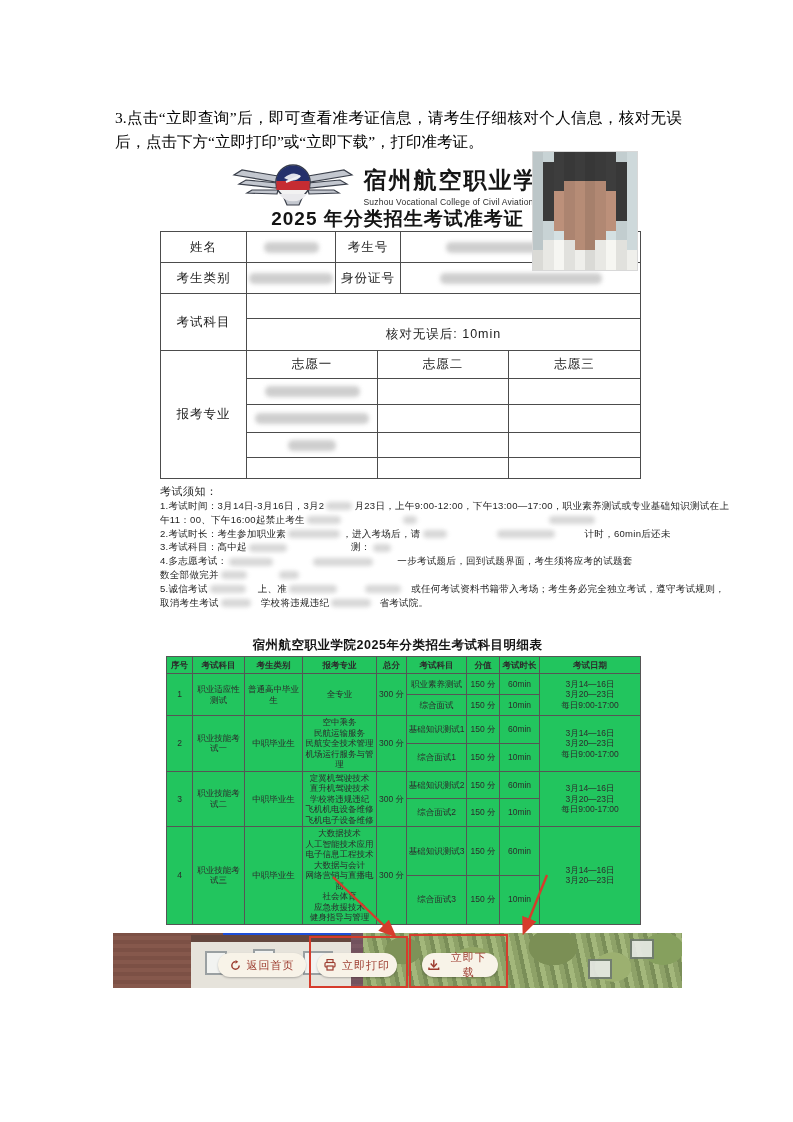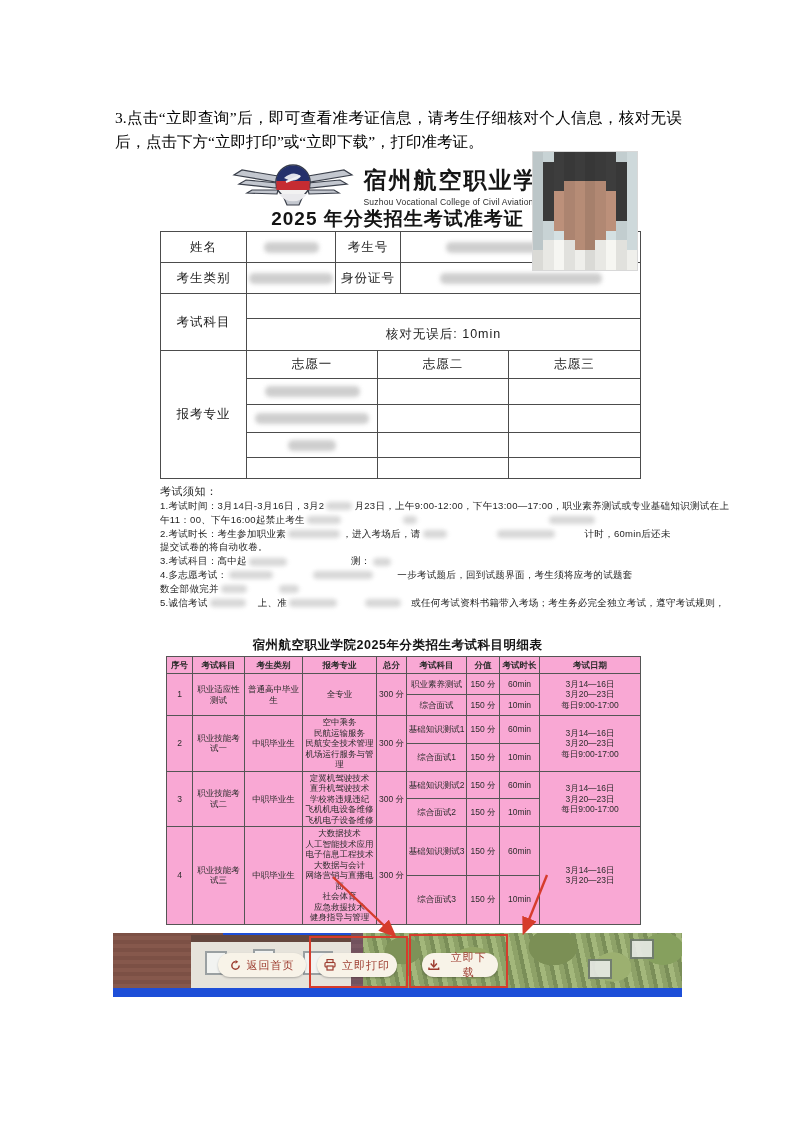--- a/index.html
+++ b/index.html
@@ -39,30 +39,30 @@
   
   .notice{position:absolute;left:47px;top:334px;width:484px;color:#1e1e1e;}
   .notice-title{font-size:11px;font-weight:normal;letter-spacing:.5px;}
   .nline{font-size:9.5px;line-height:13.8px;white-space:nowrap;letter-spacing:.3px;}
   .nline .rd{height:8px;margin:0 2px;opacity:.7;}
 
   
   .subjects-title{position:absolute;left:0;top:487px;width:100%;text-align:center;
       font-size:12.5px;font-weight:bold;letter-spacing:.5px;color:#141414;}
   table.subjects{position:absolute;left:53px;top:506px;border-collapse:collapse;
-      table-layout:fixed;width:474px;background:#f9a8d4;}
+      table-layout:fixed;width:474px;background:#22c55e;}
   table.subjects td,table.subjects th{border:1px solid #555;font-size:8.5px;color:#2c2c2c;
       text-align:center;vertical-align:middle;padding:1px 1px;white-space:pre-line;
       line-height:10.5px;font-weight:normal;}
   table.subjects th{font-weight:600;height:14px;}
   .majors-cell{line-height:9.8px;}
   .date-cell{line-height:11px;}
 
   
-  .banner{position:absolute;left:0;top:783px;width:569px;height:64px;overflow:hidden;
+  .banner{position:absolute;left:0;top:783px;width:569px;height:55px;overflow:hidden;
       background:#1d4ed8;}
   .bn-brick{position:absolute;left:0;top:0;width:110px;height:55px;
       background:repeating-linear-gradient(0deg,#86584c 0 4px,#7c5045 4px 8px);}
   .bn-house{position:absolute;left:78px;top:2px;width:160px;height:53px;background:#e6e3db;}
   .bn-roof{position:absolute;left:0;top:0;width:160px;height:7px;background:#64473e;}
   .bn-win{position:absolute;width:18px;height:20px;background:#f2f3f1;border:2px solid #9aa0a2;}
   .bn-brick2{position:absolute;left:238px;top:0;width:80px;height:55px;
       background:repeating-linear-gradient(0deg,#8a5a4e 0 4px,#815348 4px 8px);opacity:.85;}
   .bn-trees{position:absolute;left:250px;top:0;right:0;height:55px;
       background:
@@ -312,25 +312,25 @@
         <div style="background: rgb(232, 232, 228); filter: brightness(1.06);"></div>
         <div style="background: rgb(232, 232, 228); filter: brightness(0.97);"></div>
         <div style="background: rgb(232, 232, 228); filter: brightness(1.03);"></div>
       </div>
 
     <div class="notice">
       <div class="notice-title">考试须知：</div>
       <div class="nline"><span>1.考试时间：3月14日-3月16日，3月2</span><span class="rd" style="width:26px"></span><span>月23日，上午9:00-12:00，下午13:00—17:00，职业素养测试或专业基础知识测试在上</span></div>
       <div class="nline"><span>午11：00、下午16:00起禁止考生</span><span class="rd" style="width:34px"></span><span class="rd" style="width:14px;margin-left:60px"></span><span class="rd" style="width:46px;margin-left:130px"></span></div>
       <div class="nline"><span>2.考试时长：考生参加职业素</span><span class="rd" style="width:52px"></span><span>，进入考场后，请</span><span class="rd" style="width:24px"></span><span class="rd" style="width:58px;margin-left:48px"></span><span style="margin-left:28px">计时，60min后还未</span></div>
-      <div class="nline"><span>提交试卷的将自动收卷。</span></div>
       <div class="nline"><span>3.考试科目：高中起</span><span class="rd" style="width:38px"></span><span style="margin-left:62px">测：</span><span class="rd" style="width:18px"></span></div>
       <div class="nline"><span>4.多志愿考试：</span><span class="rd" style="width:44px"></span><span class="rd" style="width:60px;margin-left:38px"></span><span style="margin-left:22px">一步考试题后，回到试题界面，考生须将应考的试题套</span></div>
       <div class="nline"><span>数全部做完并</span><span class="rd" style="width:26px"></span><span class="rd" style="width:20px;margin-left:30px"></span></div>
       <div class="nline"><span>5.诚信考试</span><span class="rd" style="width:36px"></span><span style="margin-left:10px">上、准</span><span class="rd" style="width:48px"></span><span class="rd" style="width:36px;margin-left:26px"></span><span style="margin-left:8px">或任何考试资料书籍带入考场；考生务必完全独立考试，遵守考试规则，</span></div>
+      <div class="nline"><span>取消考生考试</span><span class="rd" style="width:30px"></span><span style="margin-left:8px">学校将违规违纪</span><span class="rd" style="width:40px"></span><span style="margin-left:6px">省考试院。</span></div>
     </div>
 
     <div class="subjects-title">宿州航空职业学院2025年分类招生考试科目明细表</div>
     <table class="subjects">
       <colgroup>
         <col style="width:26px">
           <col style="width:52px">
           <col style="width:58px">
           <col style="width:74px">
         <col style="width:30px">

